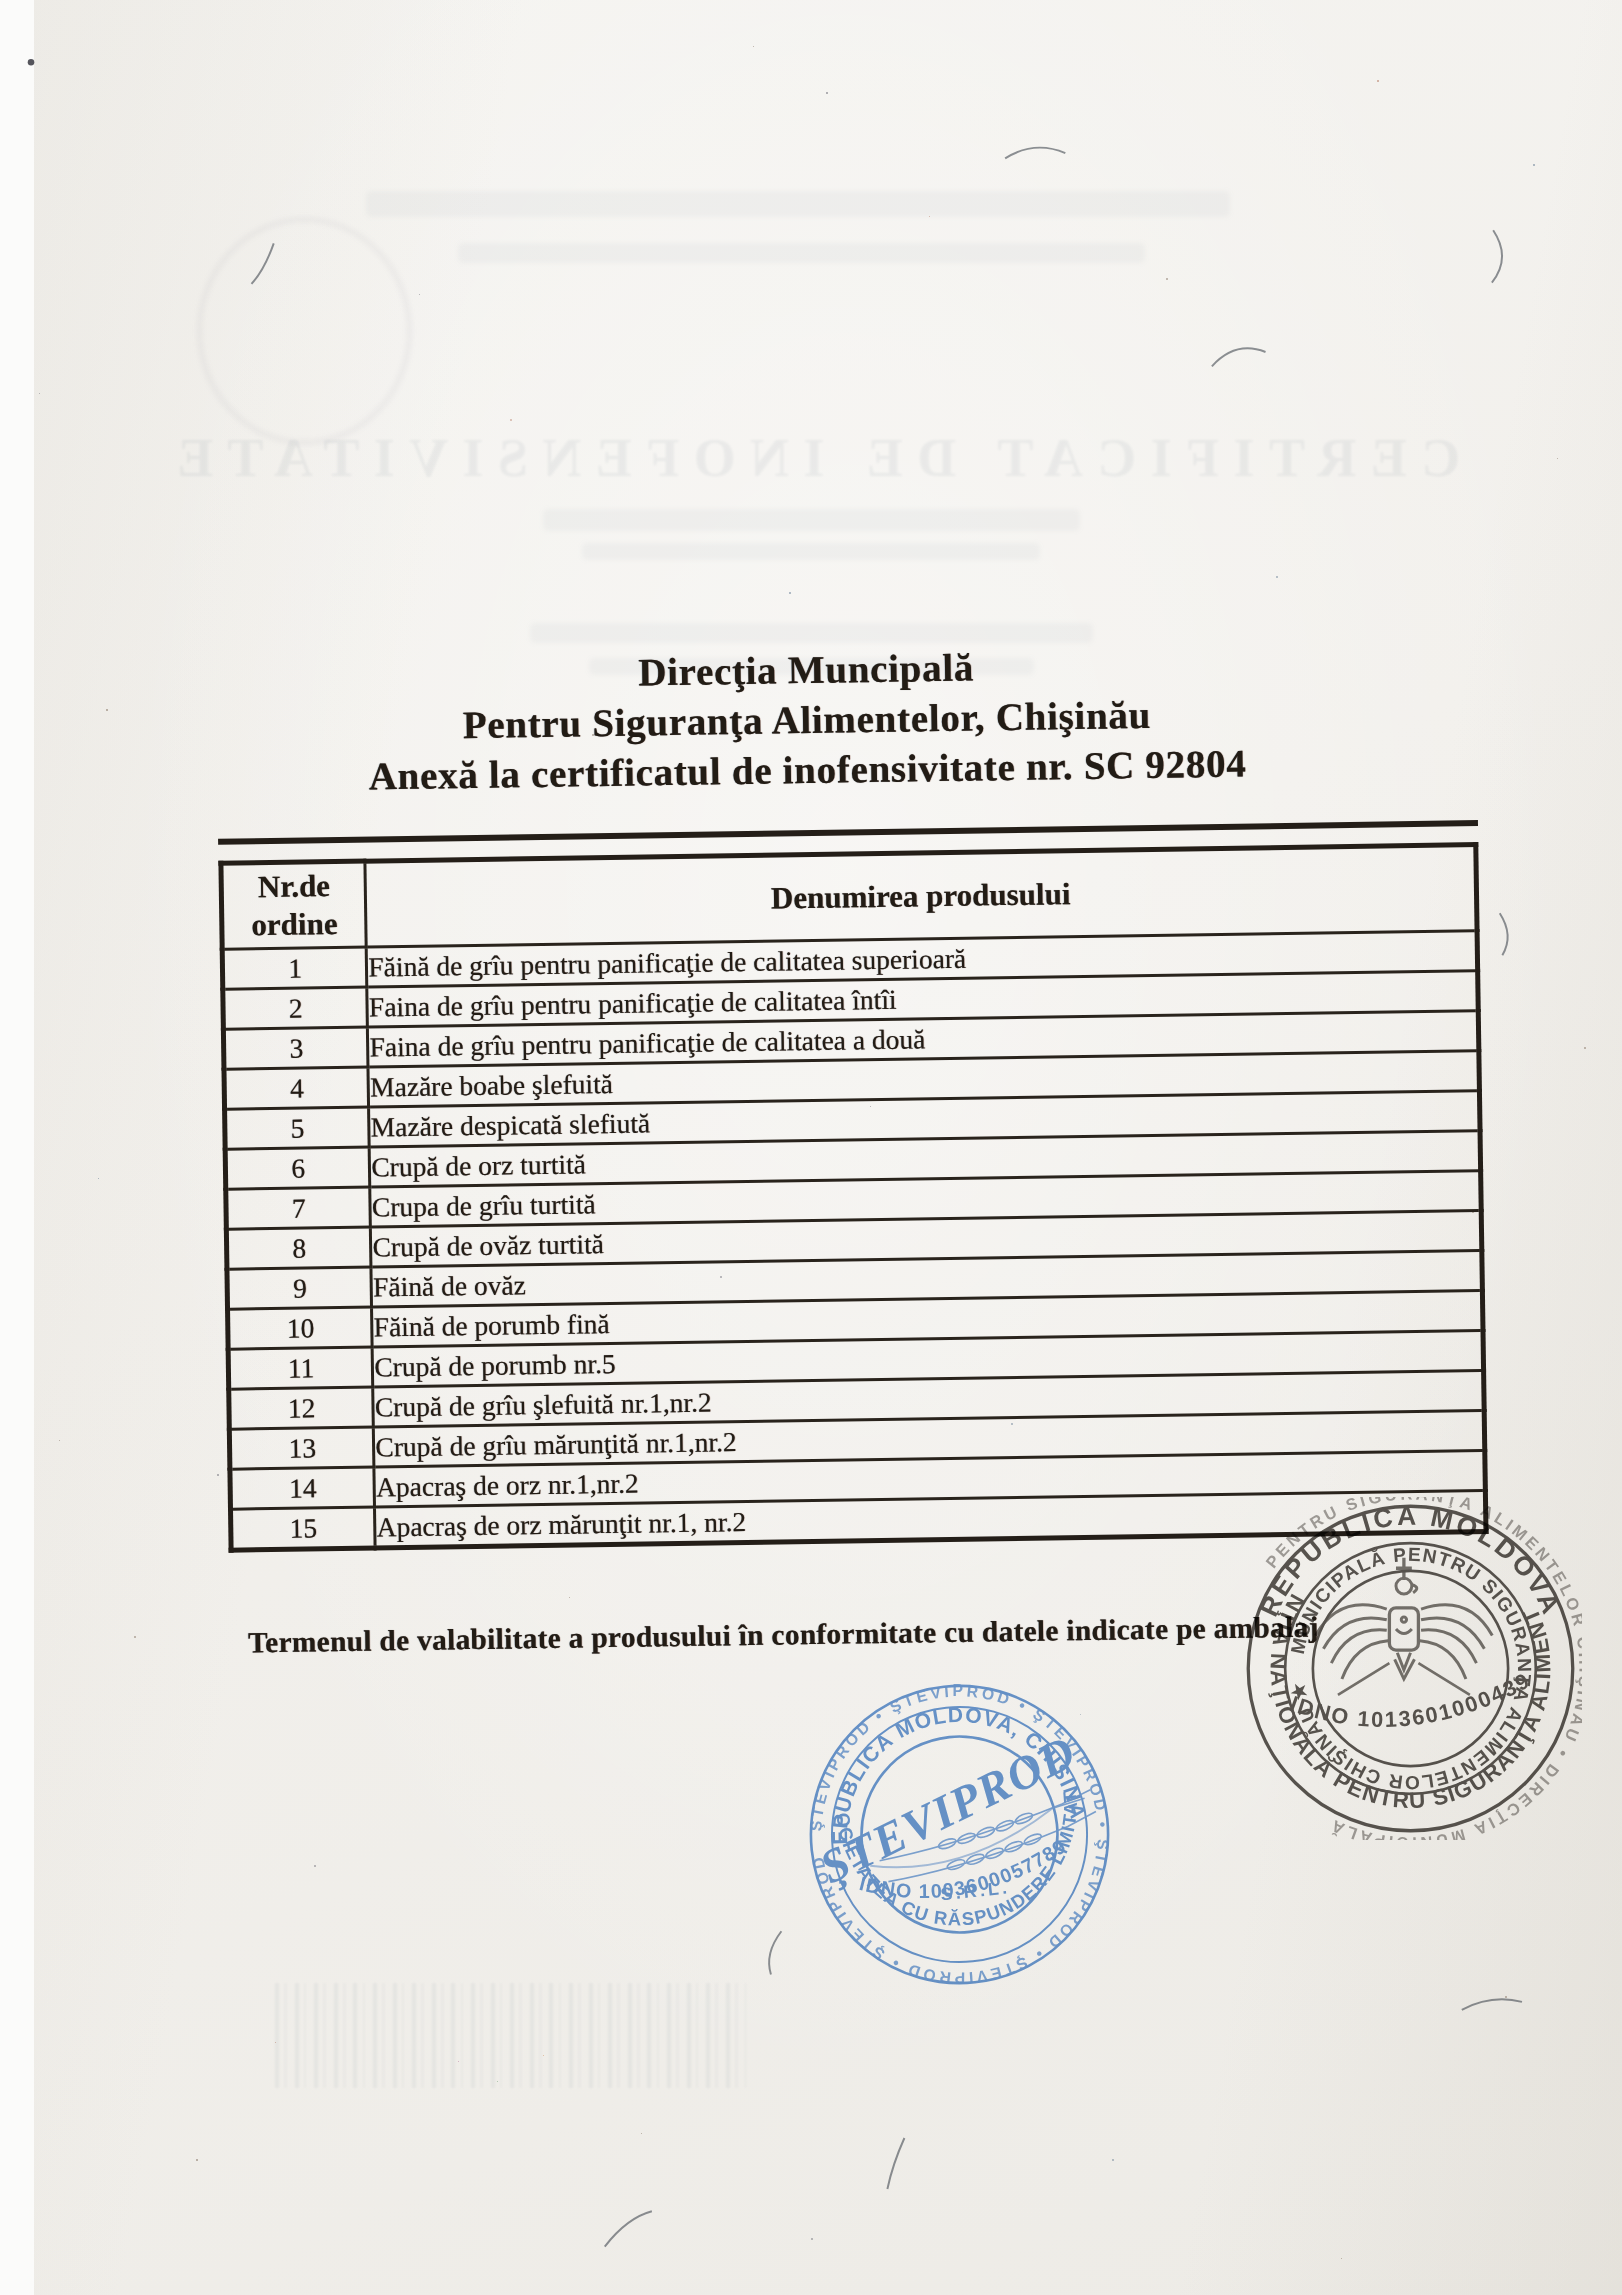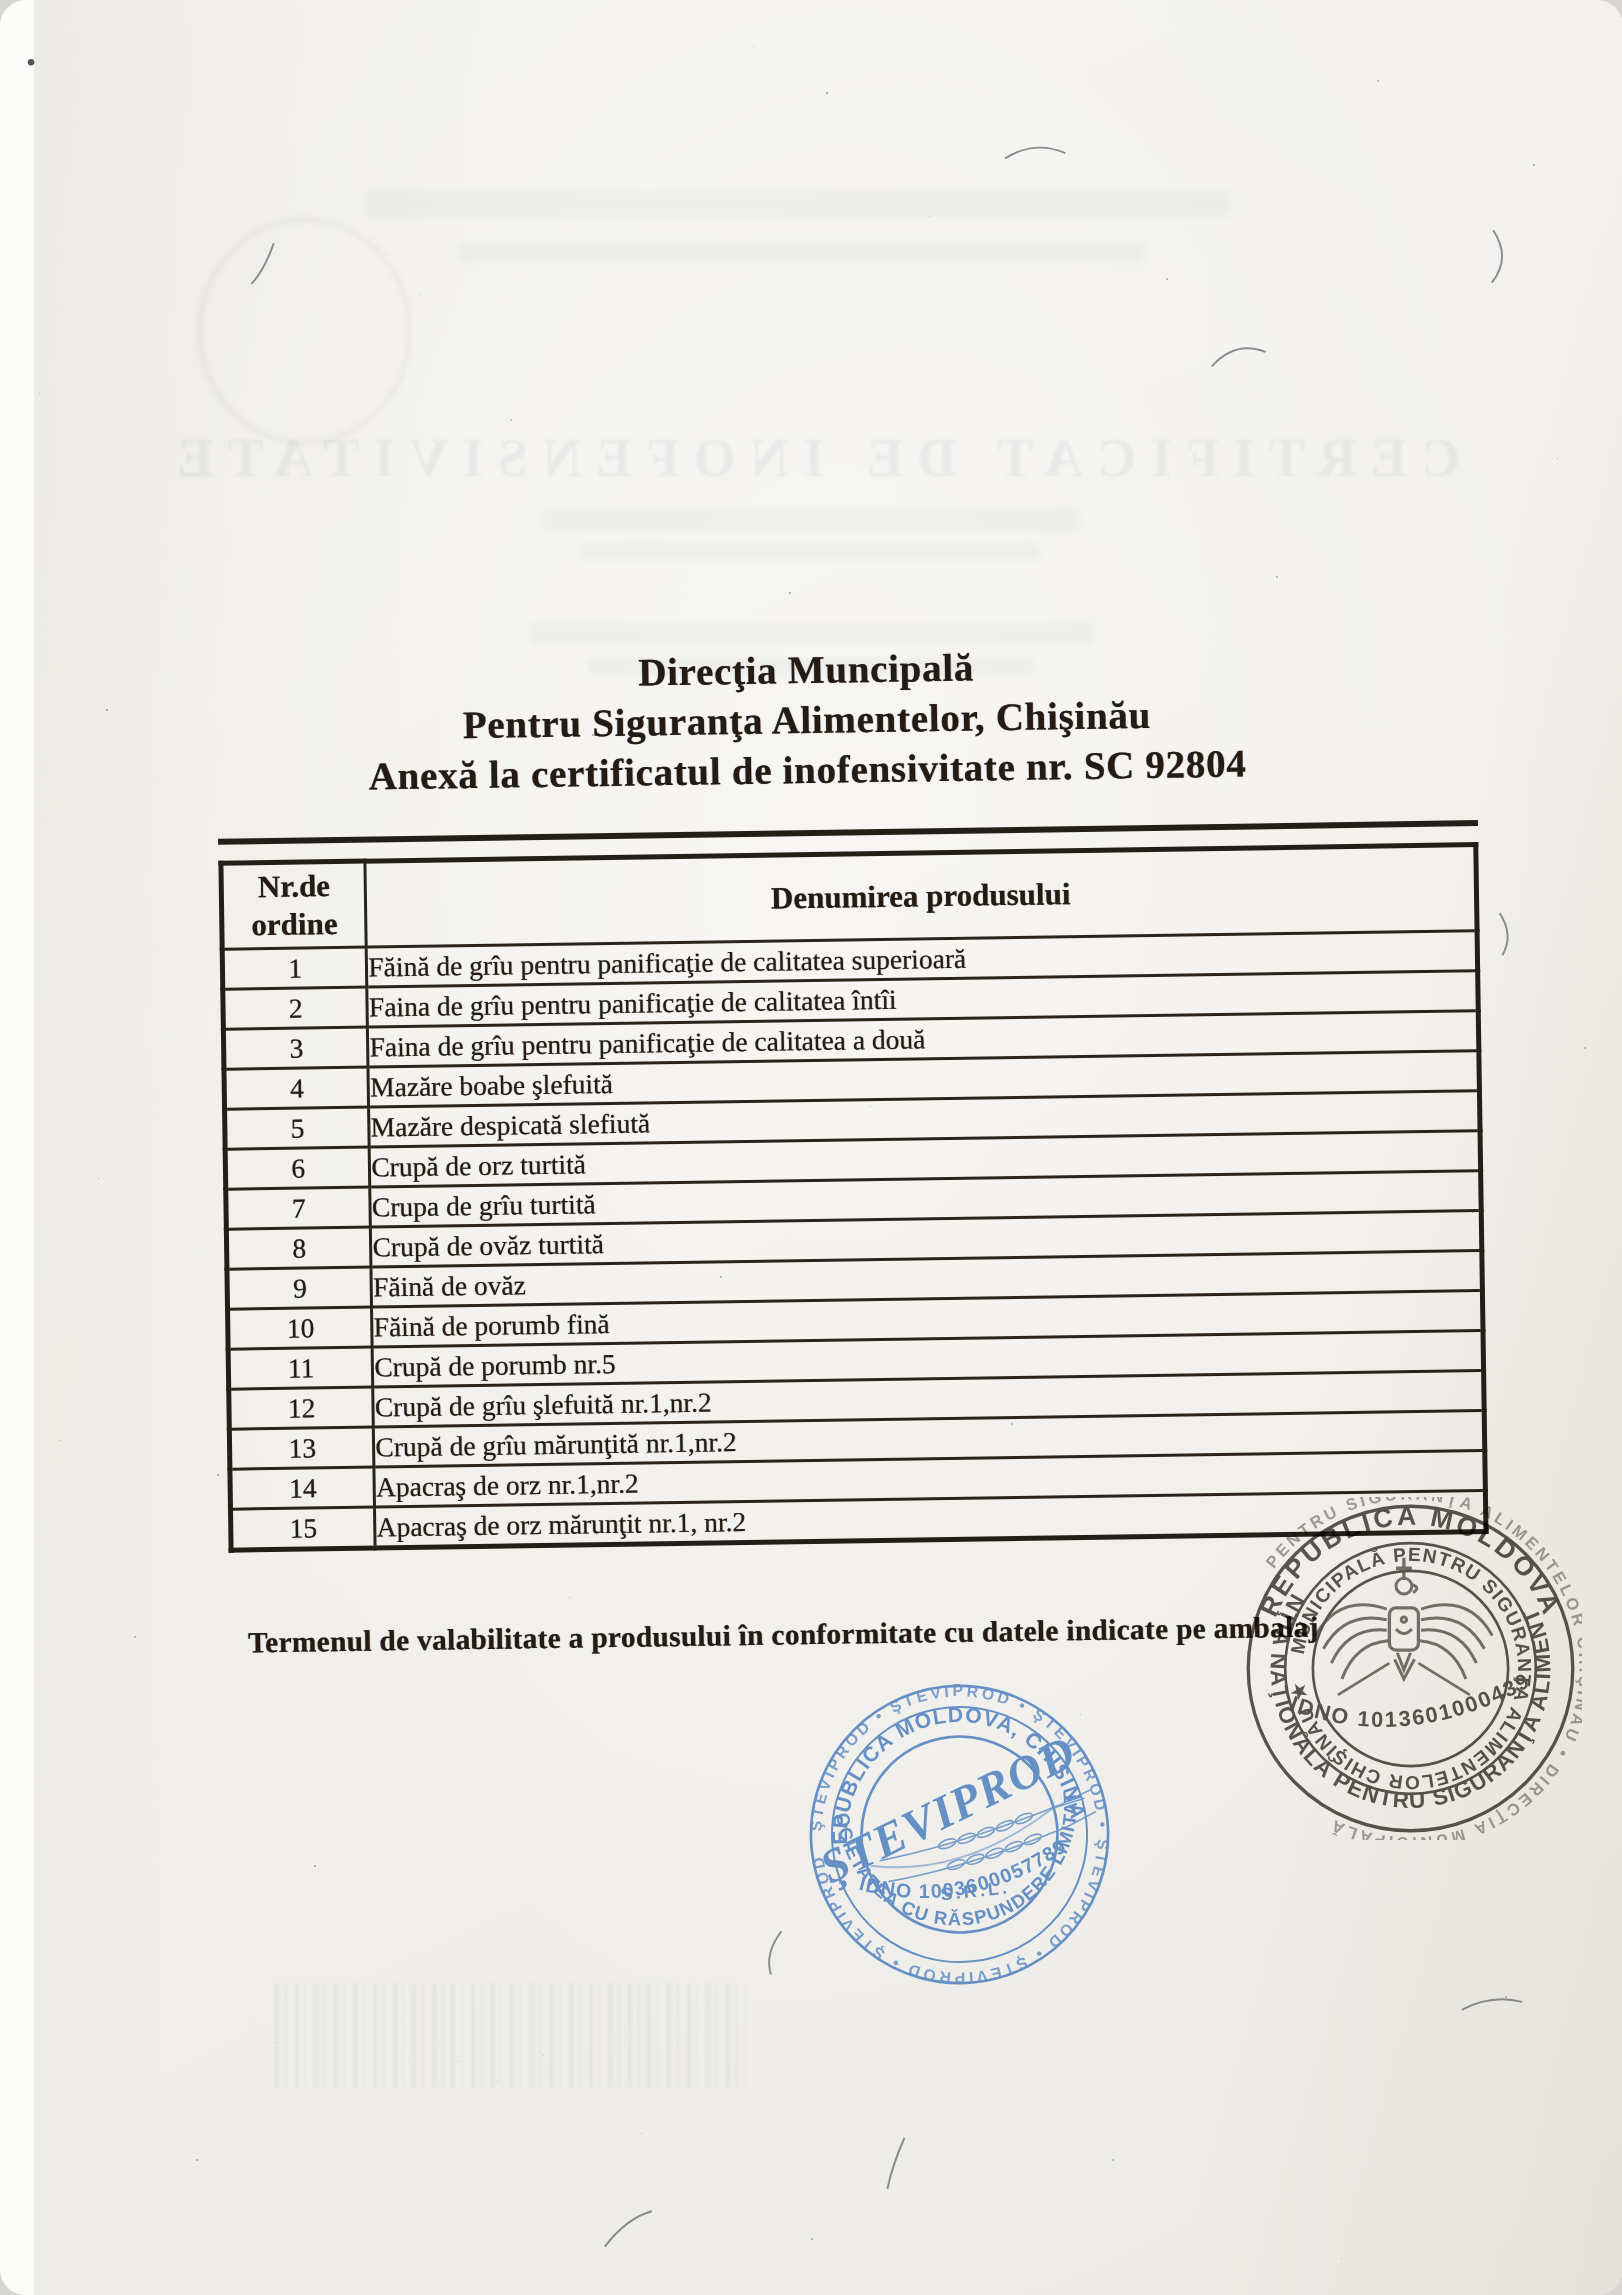--- a/index.html
+++ b/index.html
@@ -1,19 +1,19 @@
 <!DOCTYPE html>
 <html style="font-size:10.5px"><head>
 <meta charset="utf-8">
 <style>
   html,body{margin:0;padding:0;background:#d8d6d2;}
   .page{
     position:relative;width:1623px;height:2295px;overflow:hidden;
     background:linear-gradient(155deg,#f5f4f1 0%,#f2f0ec 45%,#edebe6 100%);
-    font-family:"Liberation Serif",serif;color:#221c15;border-radius:26px;
+    font-family:"Liberation Serif",serif;color:#221c15;
   }
   .shade{position:absolute;inset:0;pointer-events:none;
     background:radial-gradient(ellipse at 52% 38%,rgba(255,255,255,.40),transparent 62%),
     linear-gradient(100deg,rgba(215,210,200,.28),transparent 26%,transparent 78%,rgba(208,203,193,.30));
   }
   .scan-edge{position:absolute;left:0;top:0;width:34px;height:100%;background:#fbfbfa;}
 
   
   .ghost{position:absolute;pointer-events:none;}
   .ghost-title{

